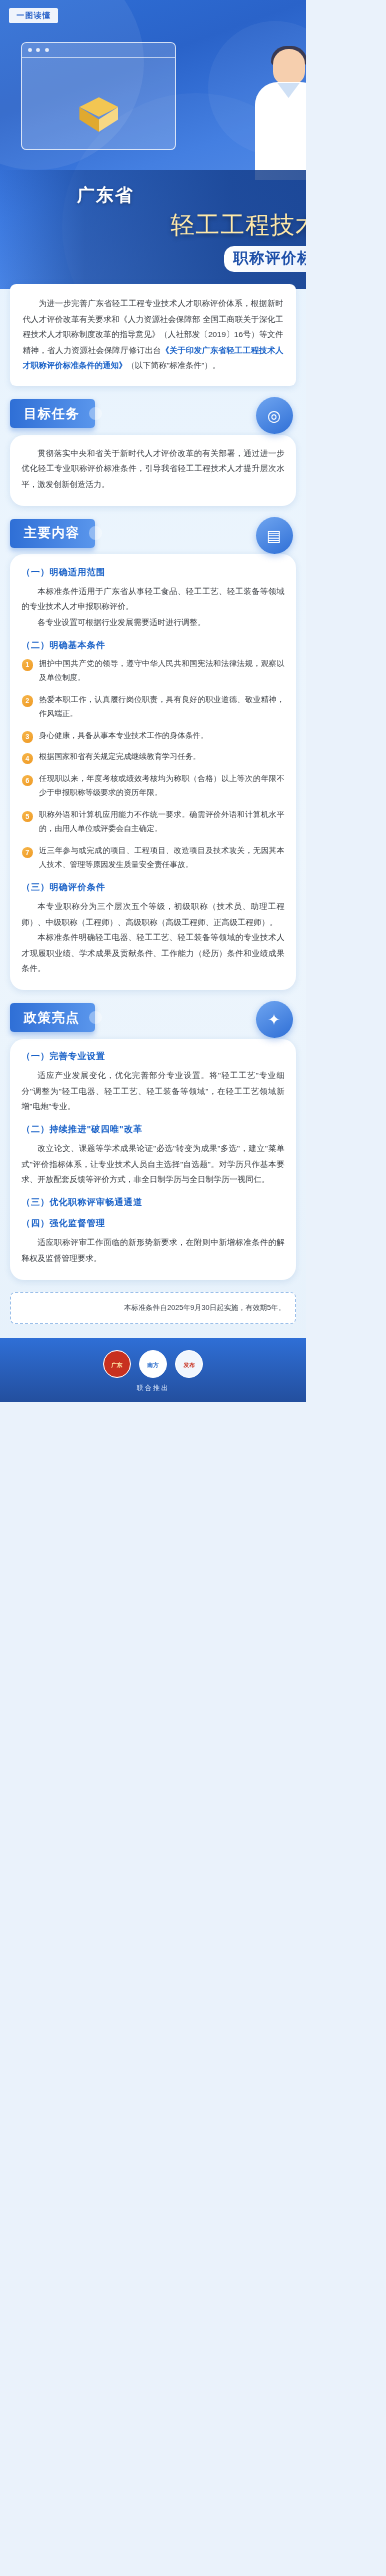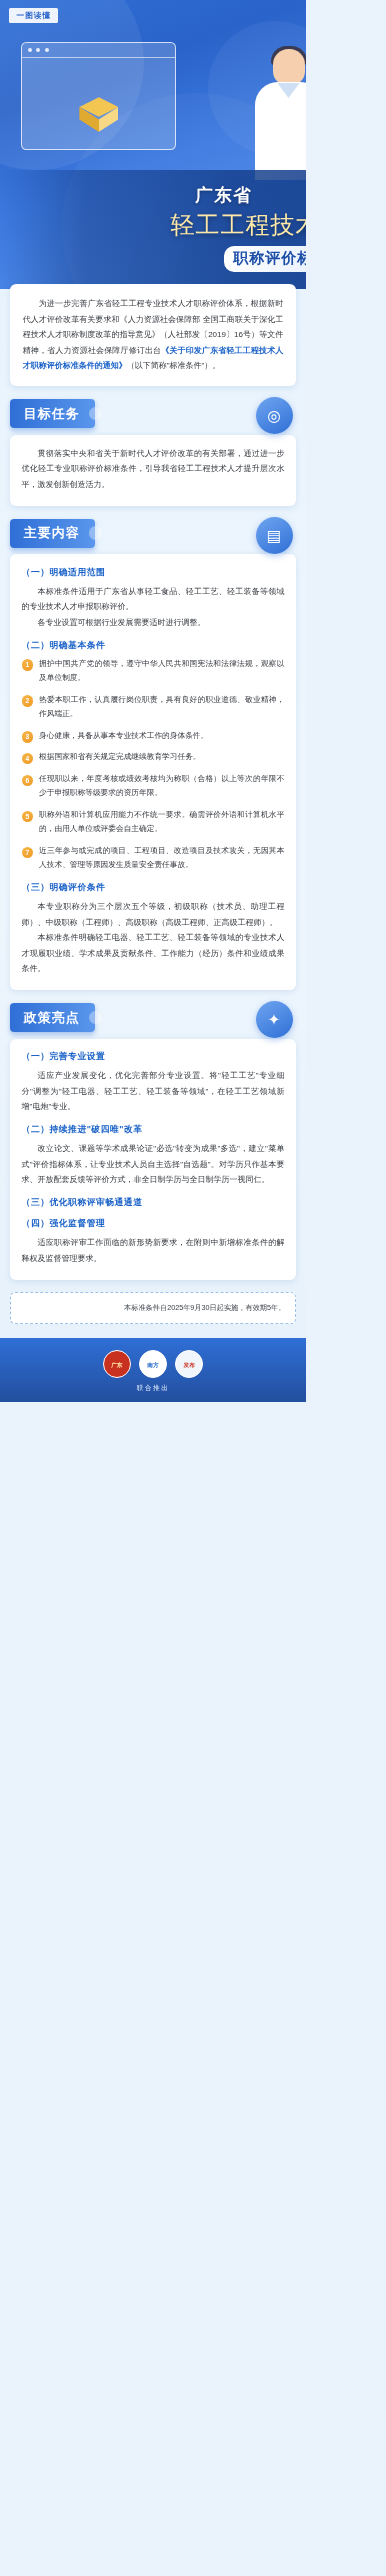--- a/index.html
+++ b/index.html
@@ -152,21 +152,21 @@
 
   .title-band {
     position: absolute;
     left: 0; bottom: 0;
     width: 386px;
     padding: 13.4px 15.5px 17.5px 77px;
     background: linear-gradient(90deg, rgba(20,62,140,0.0) 0%, rgba(20,62,140,0.55) 22%, rgba(20,62,140,0.82) 60%, rgba(20,62,140,0.9) 100%);
   }
   .t-line1 {
     font-size: 17.5px; color: #ffffff; font-weight: bold;
-    letter-spacing: 1.5px; text-align: center;
+    letter-spacing: 1.5px; text-align: left;
     text-shadow: 0 1px 3.1px rgba(0,0,0,0.35);
   }
   .t-line2 {
     font-size: 24px; color: #ffe9a8; font-weight: normal;
     letter-spacing: 1px; text-align: right; margin-top: 2.1px;
     text-shadow: 0 1.5px 4.1px rgba(0,0,0,0.4);
   }
   .t-line3 {
     display: inline-block;
     float: right;
@@ -244,21 +244,21 @@
     box-shadow: 0 2.1px 6.2px rgba(47,111,214,0.35);
   }
   .sec-badge .gl {
     position: absolute;
     left: 50%; top: 50%;
     transform: translate(-50%,-50%);
     font-size: 15.5px; color: #fff;
   }
   .sec-body {
     background: #ffffff;
-    border-radius: 6px;
+    border-radius: 14px;
     box-shadow: 0 1.5px 6.2px rgba(60,110,180,0.14);
     padding: 11.3px 11.3px 13.4px 11.3px;
     margin-top: 2.1px;
   }
 
   h3.sub {
     font-size: 8.8px;
     color: #1a62c8;
     font-weight: bold;
     margin: 9.3px 0 5.2px 0;

